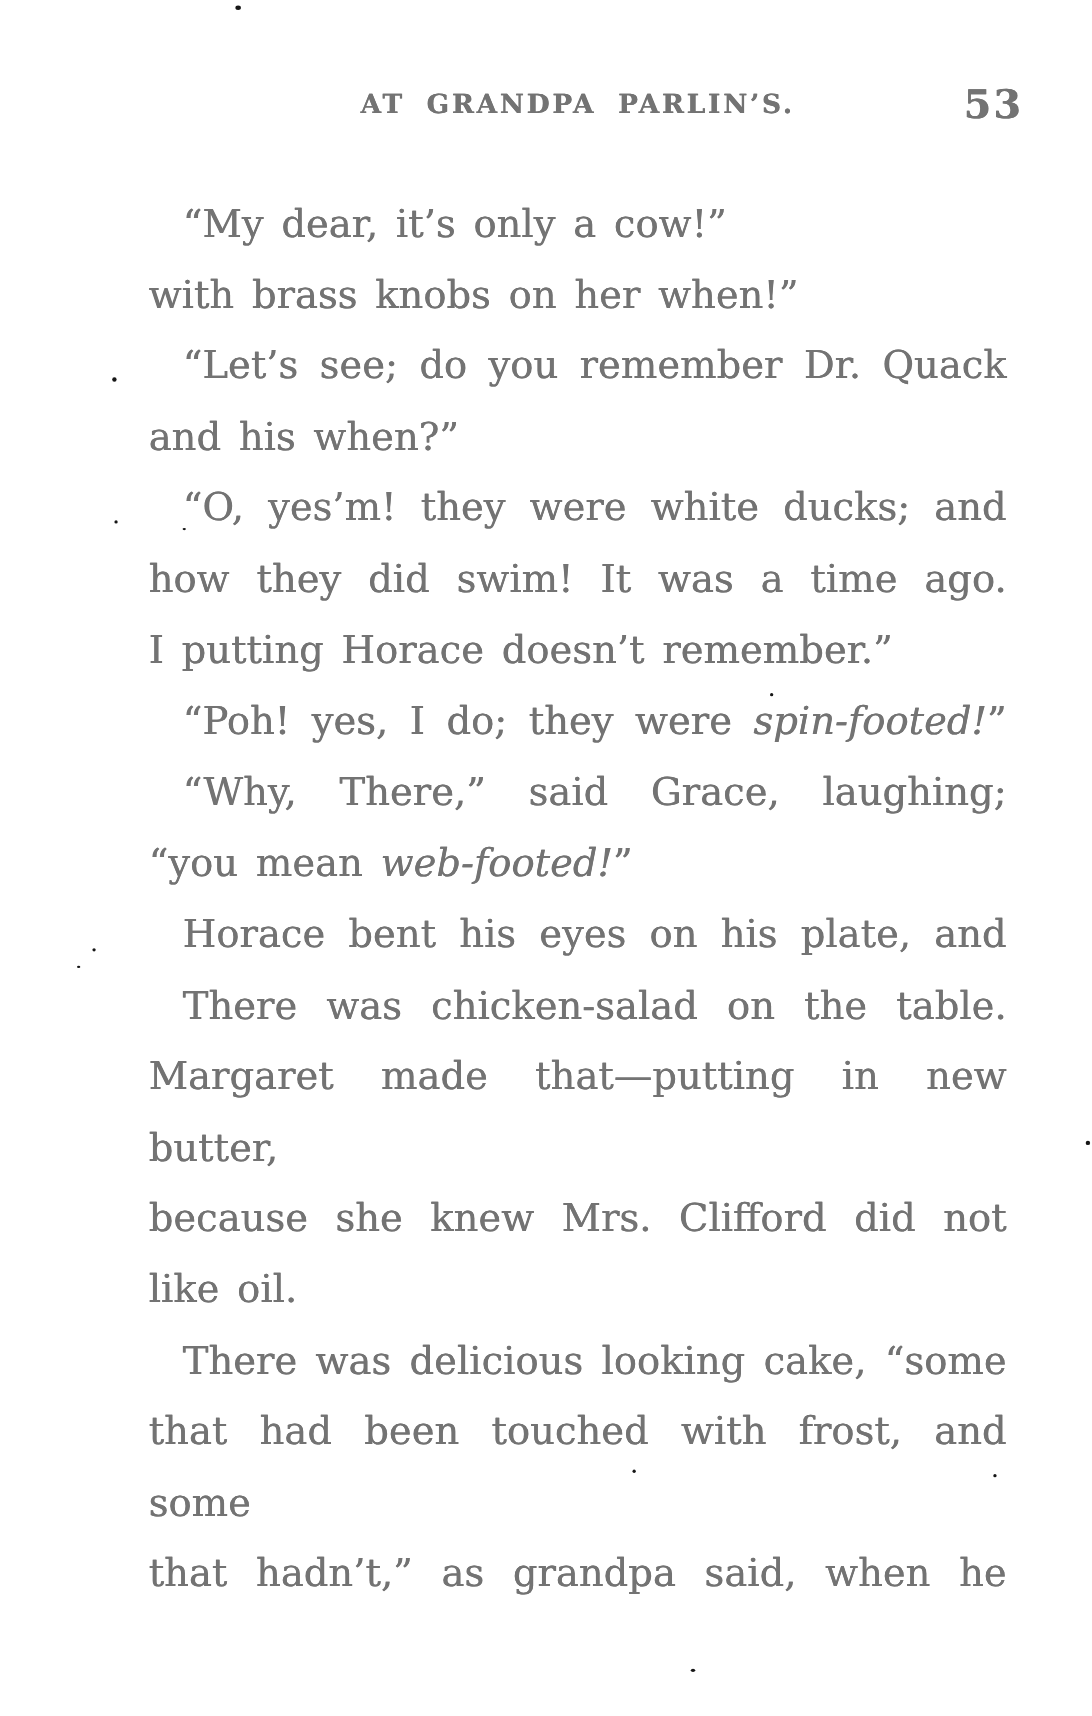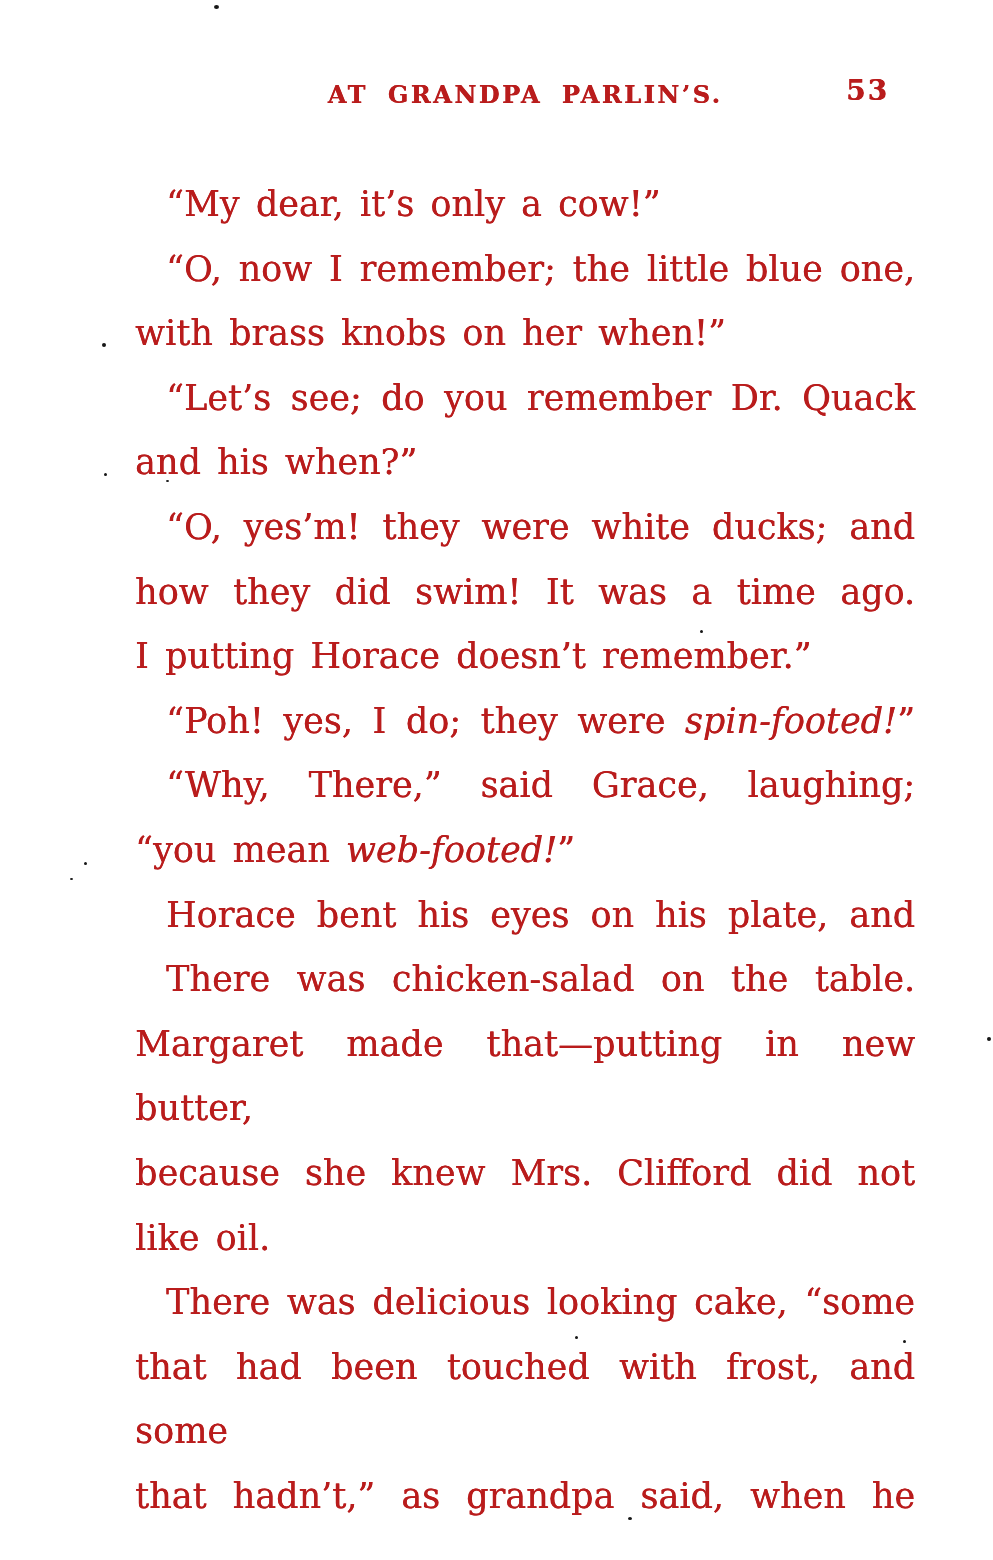--- a/index.html
+++ b/index.html
@@ -2,37 +2,37 @@
 <html><head>
 <meta charset="utf-8">
 <style>
   html,body{margin:0;padding:0;background:#ffffff;}
   .page{
     position:relative;
     width:993px;height:1560px;
     background:#ffffff;
     overflow:hidden;
     font-family:"DejaVu Serif","Liberation Serif",serif;
-    color:#b91c1c;
+    color:#737373;
   }
   .running-title{
     position:absolute;
     left:525px;top:80px;
     transform:translateX(-50%);
     font-size:24px;
     font-weight:bold;
     letter-spacing:2.5px;
     word-spacing:9px;
     white-space:nowrap;
     text-shadow:0.4px 0 0 currentColor;
   }
   .folio{
     position:absolute;
-    left:846px;top:74px;
-    font-size:28px;
+    left:876px;top:74px;
+    font-size:36px;
     font-weight:bold;
     letter-spacing:2px;
     text-shadow:0.4px 0 0 currentColor;
   }
   .textblock{
     position:absolute;
     left:135px;top:172px;
     width:780px;
     font-size:35px;
     line-height:64.6px;
@@ -53,21 +53,20 @@
 <body>
 
 <div class="page">
 
   <div class="running-title">AT GRANDPA PARLIN’S.</div>
 
   <div class="folio">53</div>
 
   <div class="textblock" id="text-body">
       <div class="line indent"><span>“My dear, it’s only a cow!”</span></div>
-      <div class="line indent just"><span>“O, now I remember; the little blue one,</span></div>
       <div class="line"><span>with brass knobs on her when!”</span></div>
       <div class="line indent just"><span>“Let’s see; do you remember Dr. Quack</span></div>
       <div class="line"><span>and his when?”</span></div>
       <div class="line indent just"><span>“O, yes’m! they were white ducks; and</span></div>
       <div class="line just"><span>how they did swim! It was a time ago.</span></div>
       <div class="line"><span>I putting Horace doesn’t remember.”</span></div>
       <div class="line indent just"><span>“Poh! yes, I do; they were </span><span class="it">spin-footed!</span><span>”</span></div>
       <div class="line indent just"><span>“Why, There,” said Grace, laughing;</span></div>
       <div class="line"><span>“you mean </span><span class="it">web-footed!</span><span>”</span></div>
       <div class="line indent just"><span>Horace bent his eyes on his plate, and</span></div>

